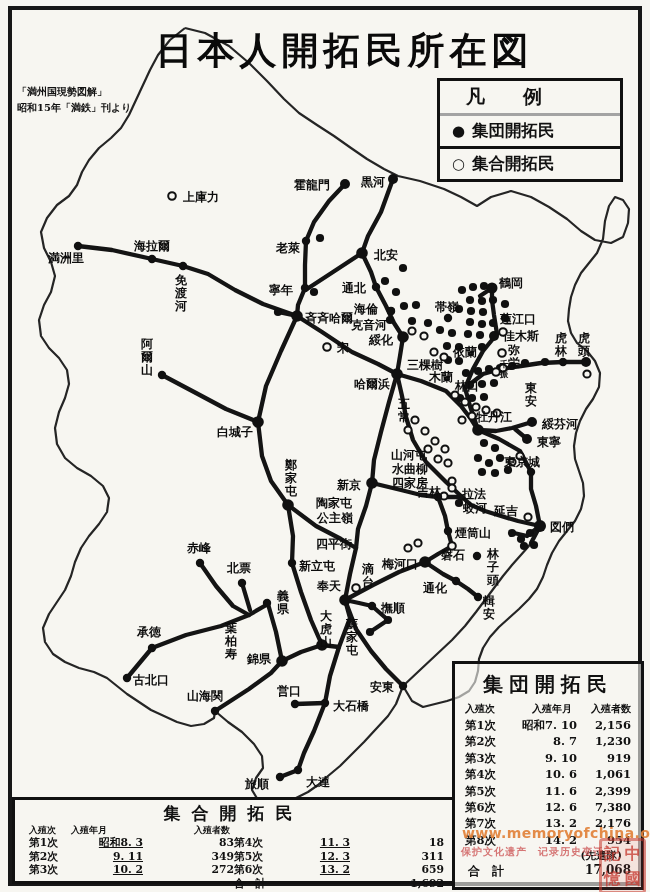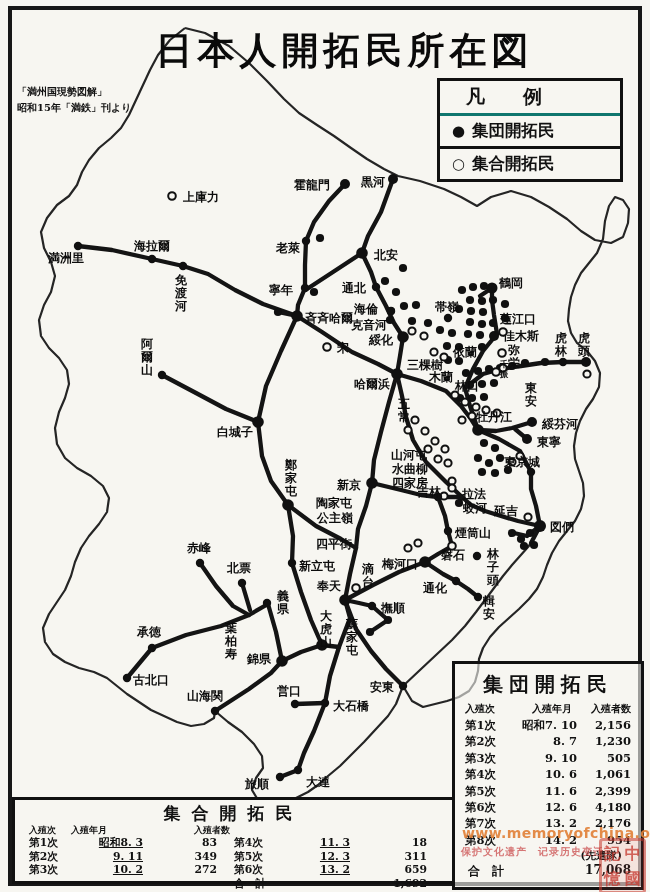--- a/index.html
+++ b/index.html
@@ -11,21 +11,21 @@
   .rail{fill:none;stroke:#141414;stroke-width:4.3;stroke-linecap:round;stroke-linejoin:round;}
   .dot{fill:#101010;}
   .ring{fill:#f7f6f1;stroke:#101010;stroke-width:2;}
   .lbl{fill:#0c0c0c;font-weight:700;font-family:"DejaVu Serif","Liberation Serif",serif;}
   .page-title{position:absolute;top:26px;left:53%;transform:translateX(-50%);white-space:nowrap;
         font-family:Liberation Mono, monospace;font-weight:900;font-size:37px;
         letter-spacing:5px;color:#0a0a0a;}
   .src{position:absolute;left:17px;top:84px;font-size:10px;font-weight:700;line-height:1.55;}
   .legend{position:absolute;left:437px;top:78px;width:180px;border:3px solid #111;background:#f7f6f1;}
   .legend-hd{display:flex;justify-content:space-between;padding:3px 26px;font-size:19px;
-        font-weight:700;border-bottom:3px solid #0f766e;}
+        font-weight:700;border-bottom:3px solid #a3a3a3;}
   .legend-it{display:flex;align-items:center;gap:7px;padding:4px 12px;font-size:16.5px;
         font-weight:700;border-bottom:3px solid #111;}
   .legend-it:last-child{border-bottom:none;}
   .legend-sym{font-size:15px;}
   .gt{position:absolute;left:452px;top:661px;width:186px;height:223px;border:3px solid #111;
         background:rgba(247,246,241,.6);}
   .gt-title{text-align:center;font-size:20px;font-weight:900;letter-spacing:6px;margin-top:7px;}
   .gt-head{display:grid;grid-template-columns:48px 78px 1fr;font-size:10px;font-weight:700;
         padding:4px 10px 1px 10px;}
   .gt-head span:nth-child(2){text-align:center}.gt-head span:nth-child(3){text-align:right}
@@ -35,21 +35,21 @@
   .gt-row span:nth-child(3){text-align:right;}
   .gt-note{text-align:right;font-size:10.5px;font-weight:700;padding-right:19px;line-height:14px;}
   .gt-total{display:flex;justify-content:space-between;padding:1px 10px 0 13px;font-size:12px;font-weight:700;}
   .at{position:absolute;left:12px;top:797px;width:437px;height:81px;border:3px solid #111;background:#f7f6f1;}
   .at-title{text-align:center;font-size:17px;font-weight:900;letter-spacing:11px;margin-top:2px;}
   .at-body{display:grid;grid-template-columns:205px 1fr;padding:0 8px 0 14px;}
   .at-head{display:grid;grid-template-columns:42px 88px 1fr;font-size:9px;font-weight:700;line-height:11px;}
   .at-head span:nth-child(3){text-align:right;padding-right:4px;}
   .at-row{display:grid;grid-template-columns:42px 88px 1fr;font-size:10.8px;font-weight:700;line-height:13.6px;}
   .at-row span:nth-child(2){text-align:right;padding-right:16px;text-decoration:underline;}
-  .at-row span:nth-child(3){text-align:right;padding-right:17px;}
+  .at-row span:nth-child(3){text-align:right;padding-right:0;}
   .at-right{padding-top:11px;}
   .at-right .at-row{grid-template-columns:52px 80px 1fr;}
   .wm-url{position:absolute;left:462px;top:825px;font-family:"DejaVu Sans","Liberation Sans",sans-serif;
         font-size:14px;font-weight:800;color:#e2823a;opacity:.92;letter-spacing:.4px;}
   .wm-cn{position:absolute;left:461px;top:845px;font-size:10px;color:#d06060;opacity:.85;
         font-weight:700;letter-spacing:1px;white-space:nowrap;font-family:Liberation Serif, serif;}
   .seal{position:absolute;left:599px;top:838px;width:41px;height:50px;border:3px solid rgba(198,62,50,.55);
         border-radius:4px;background:rgba(220,90,80,.12);display:grid;grid-template-columns:1fr 1fr;
         place-items:center;color:rgba(198,55,45,.75);font-size:16px;font-weight:900;line-height:1;}
 </style>
@@ -367,36 +367,36 @@
           <span>2,156</span>
         </div>
         <div class="gt-row">
           <span>第2次</span>
           <span>8. 7</span>
           <span>1,230</span>
         </div>
         <div class="gt-row">
           <span>第3次</span>
           <span>9. 10</span>
-          <span>505</span>
+          <span>919</span>
         </div>
         <div class="gt-row">
           <span>第4次</span>
           <span>10. 6</span>
           <span>1,061</span>
         </div>
         <div class="gt-row">
           <span>第5次</span>
           <span>11. 6</span>
           <span>2,399</span>
         </div>
         <div class="gt-row">
           <span>第6次</span>
           <span>12. 6</span>
-          <span>4,180</span>
+          <span>7,380</span>
         </div>
         <div class="gt-row">
           <span>第7次</span>
           <span>13. 2</span>
           <span>2,176</span>
         </div>
         <div class="gt-row">
           <span>第8次</span>
           <span>14. 2</span>
           <span>954</span>

